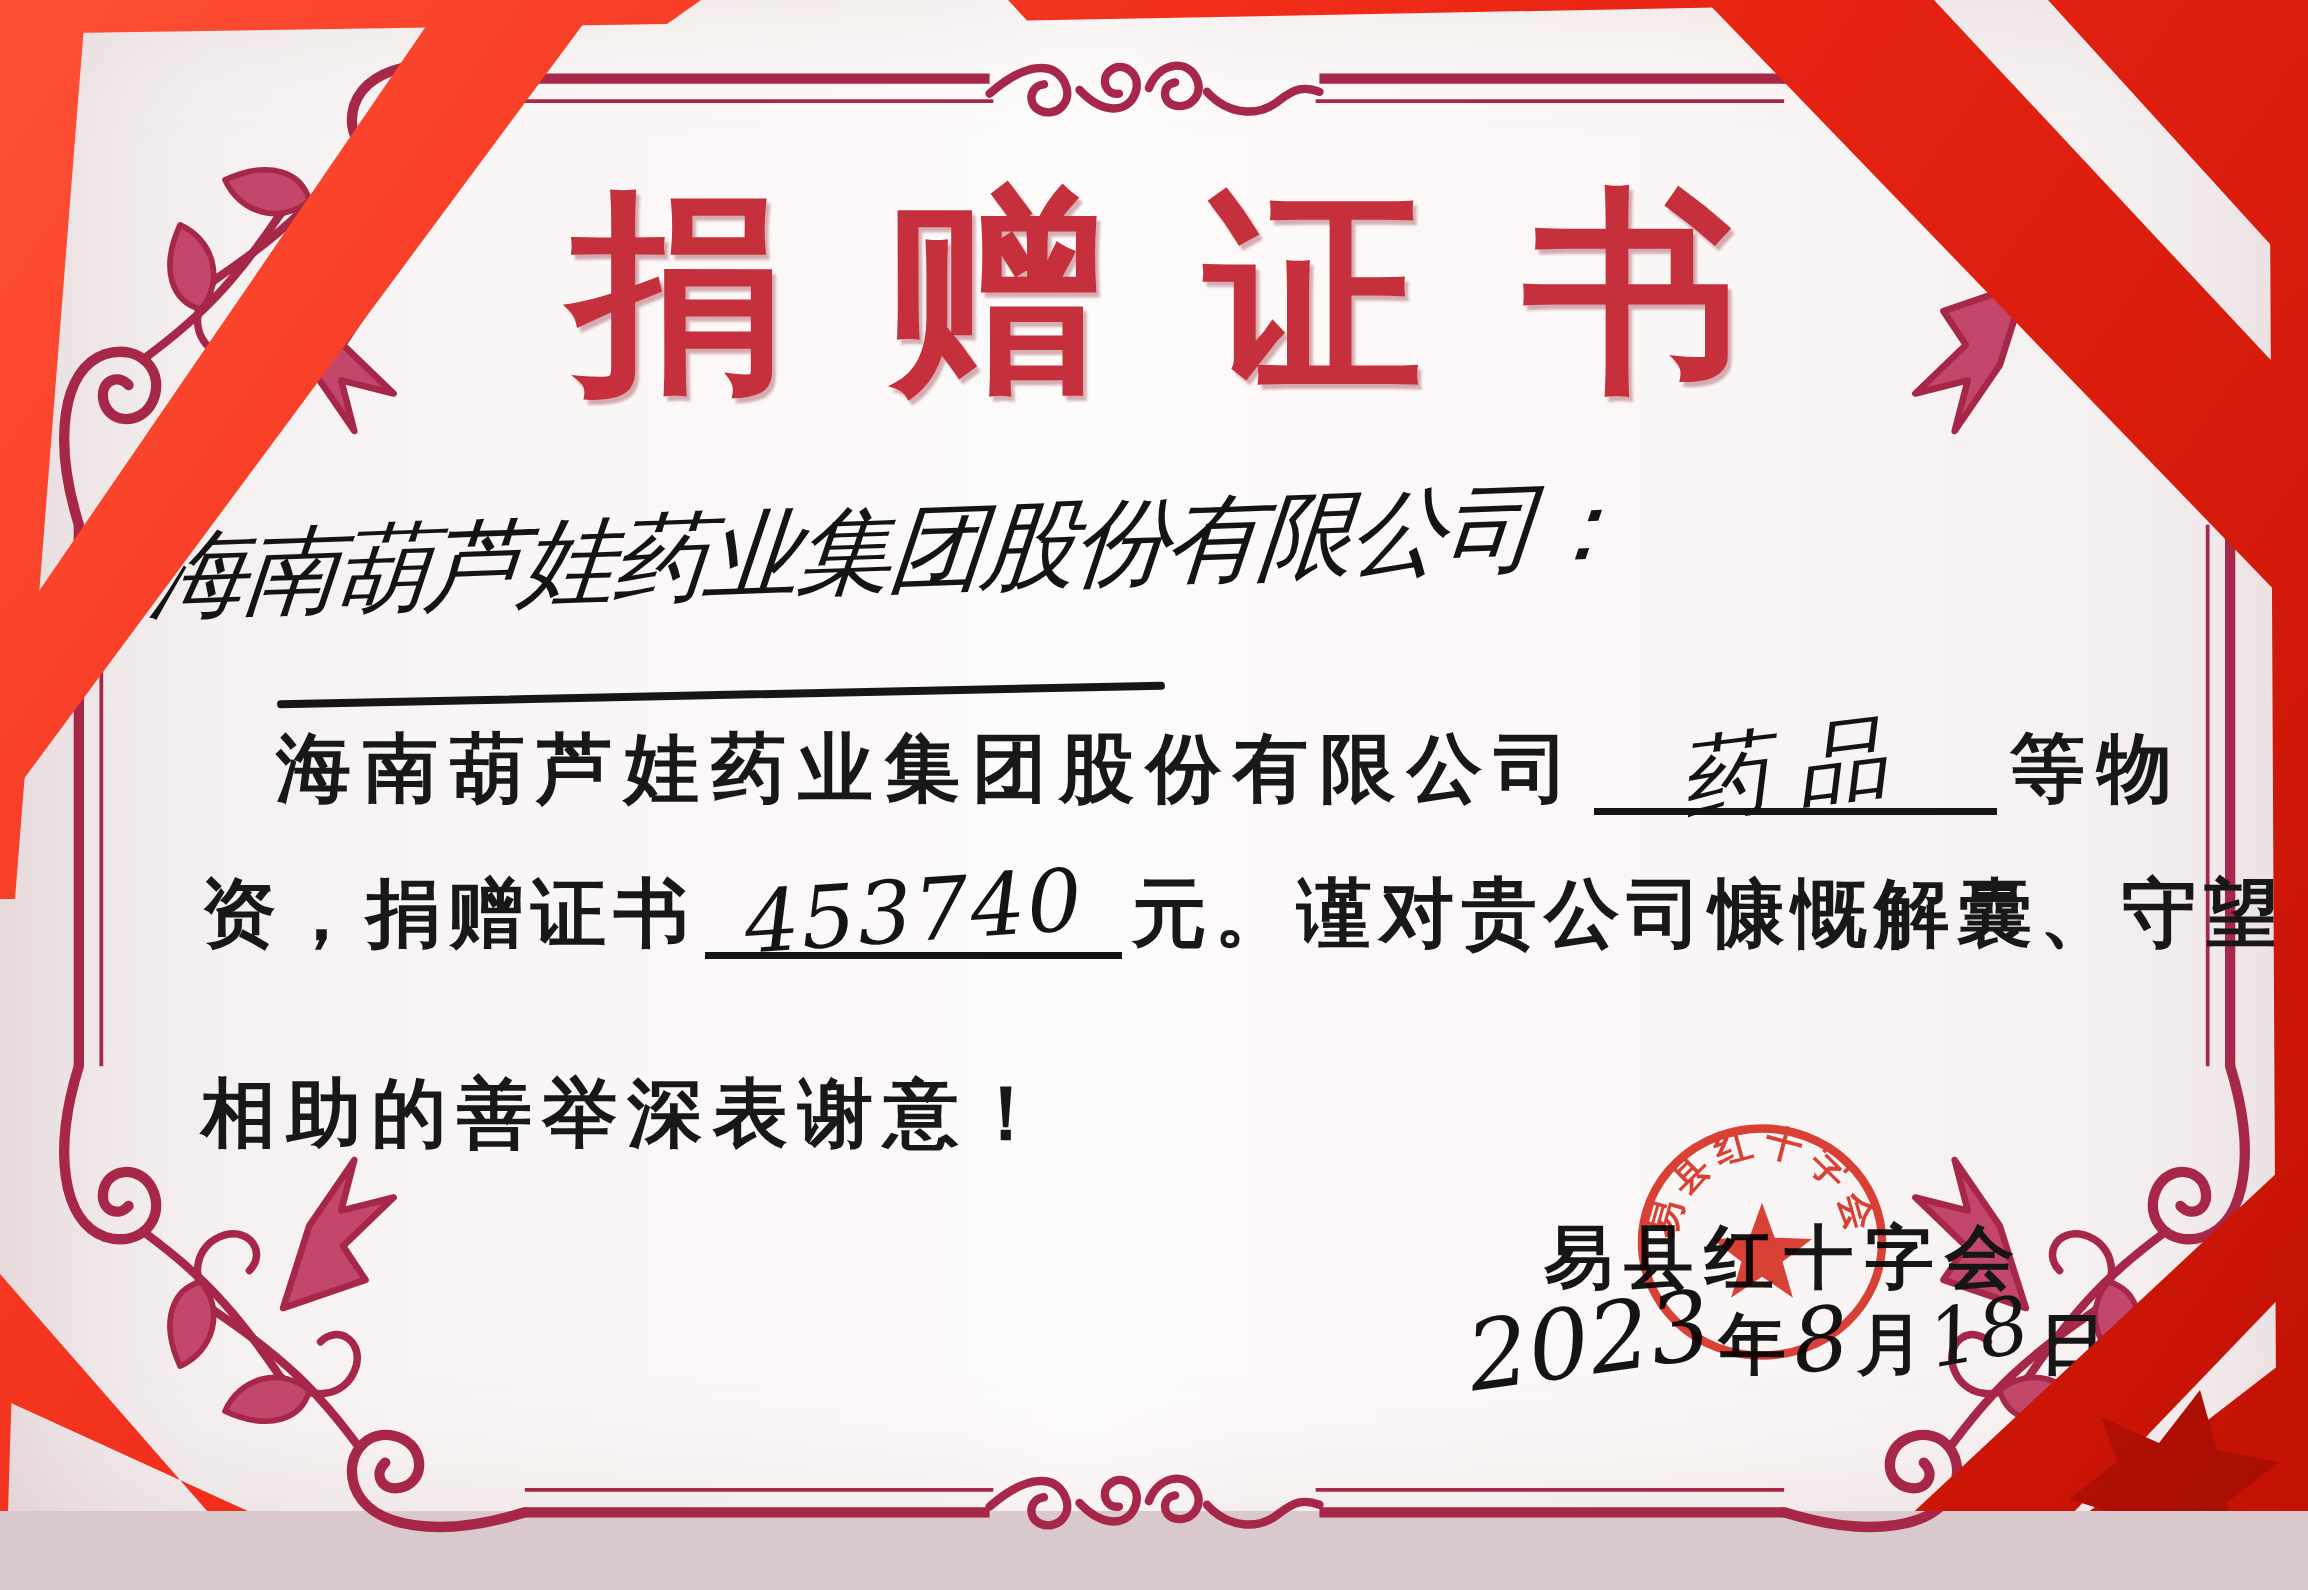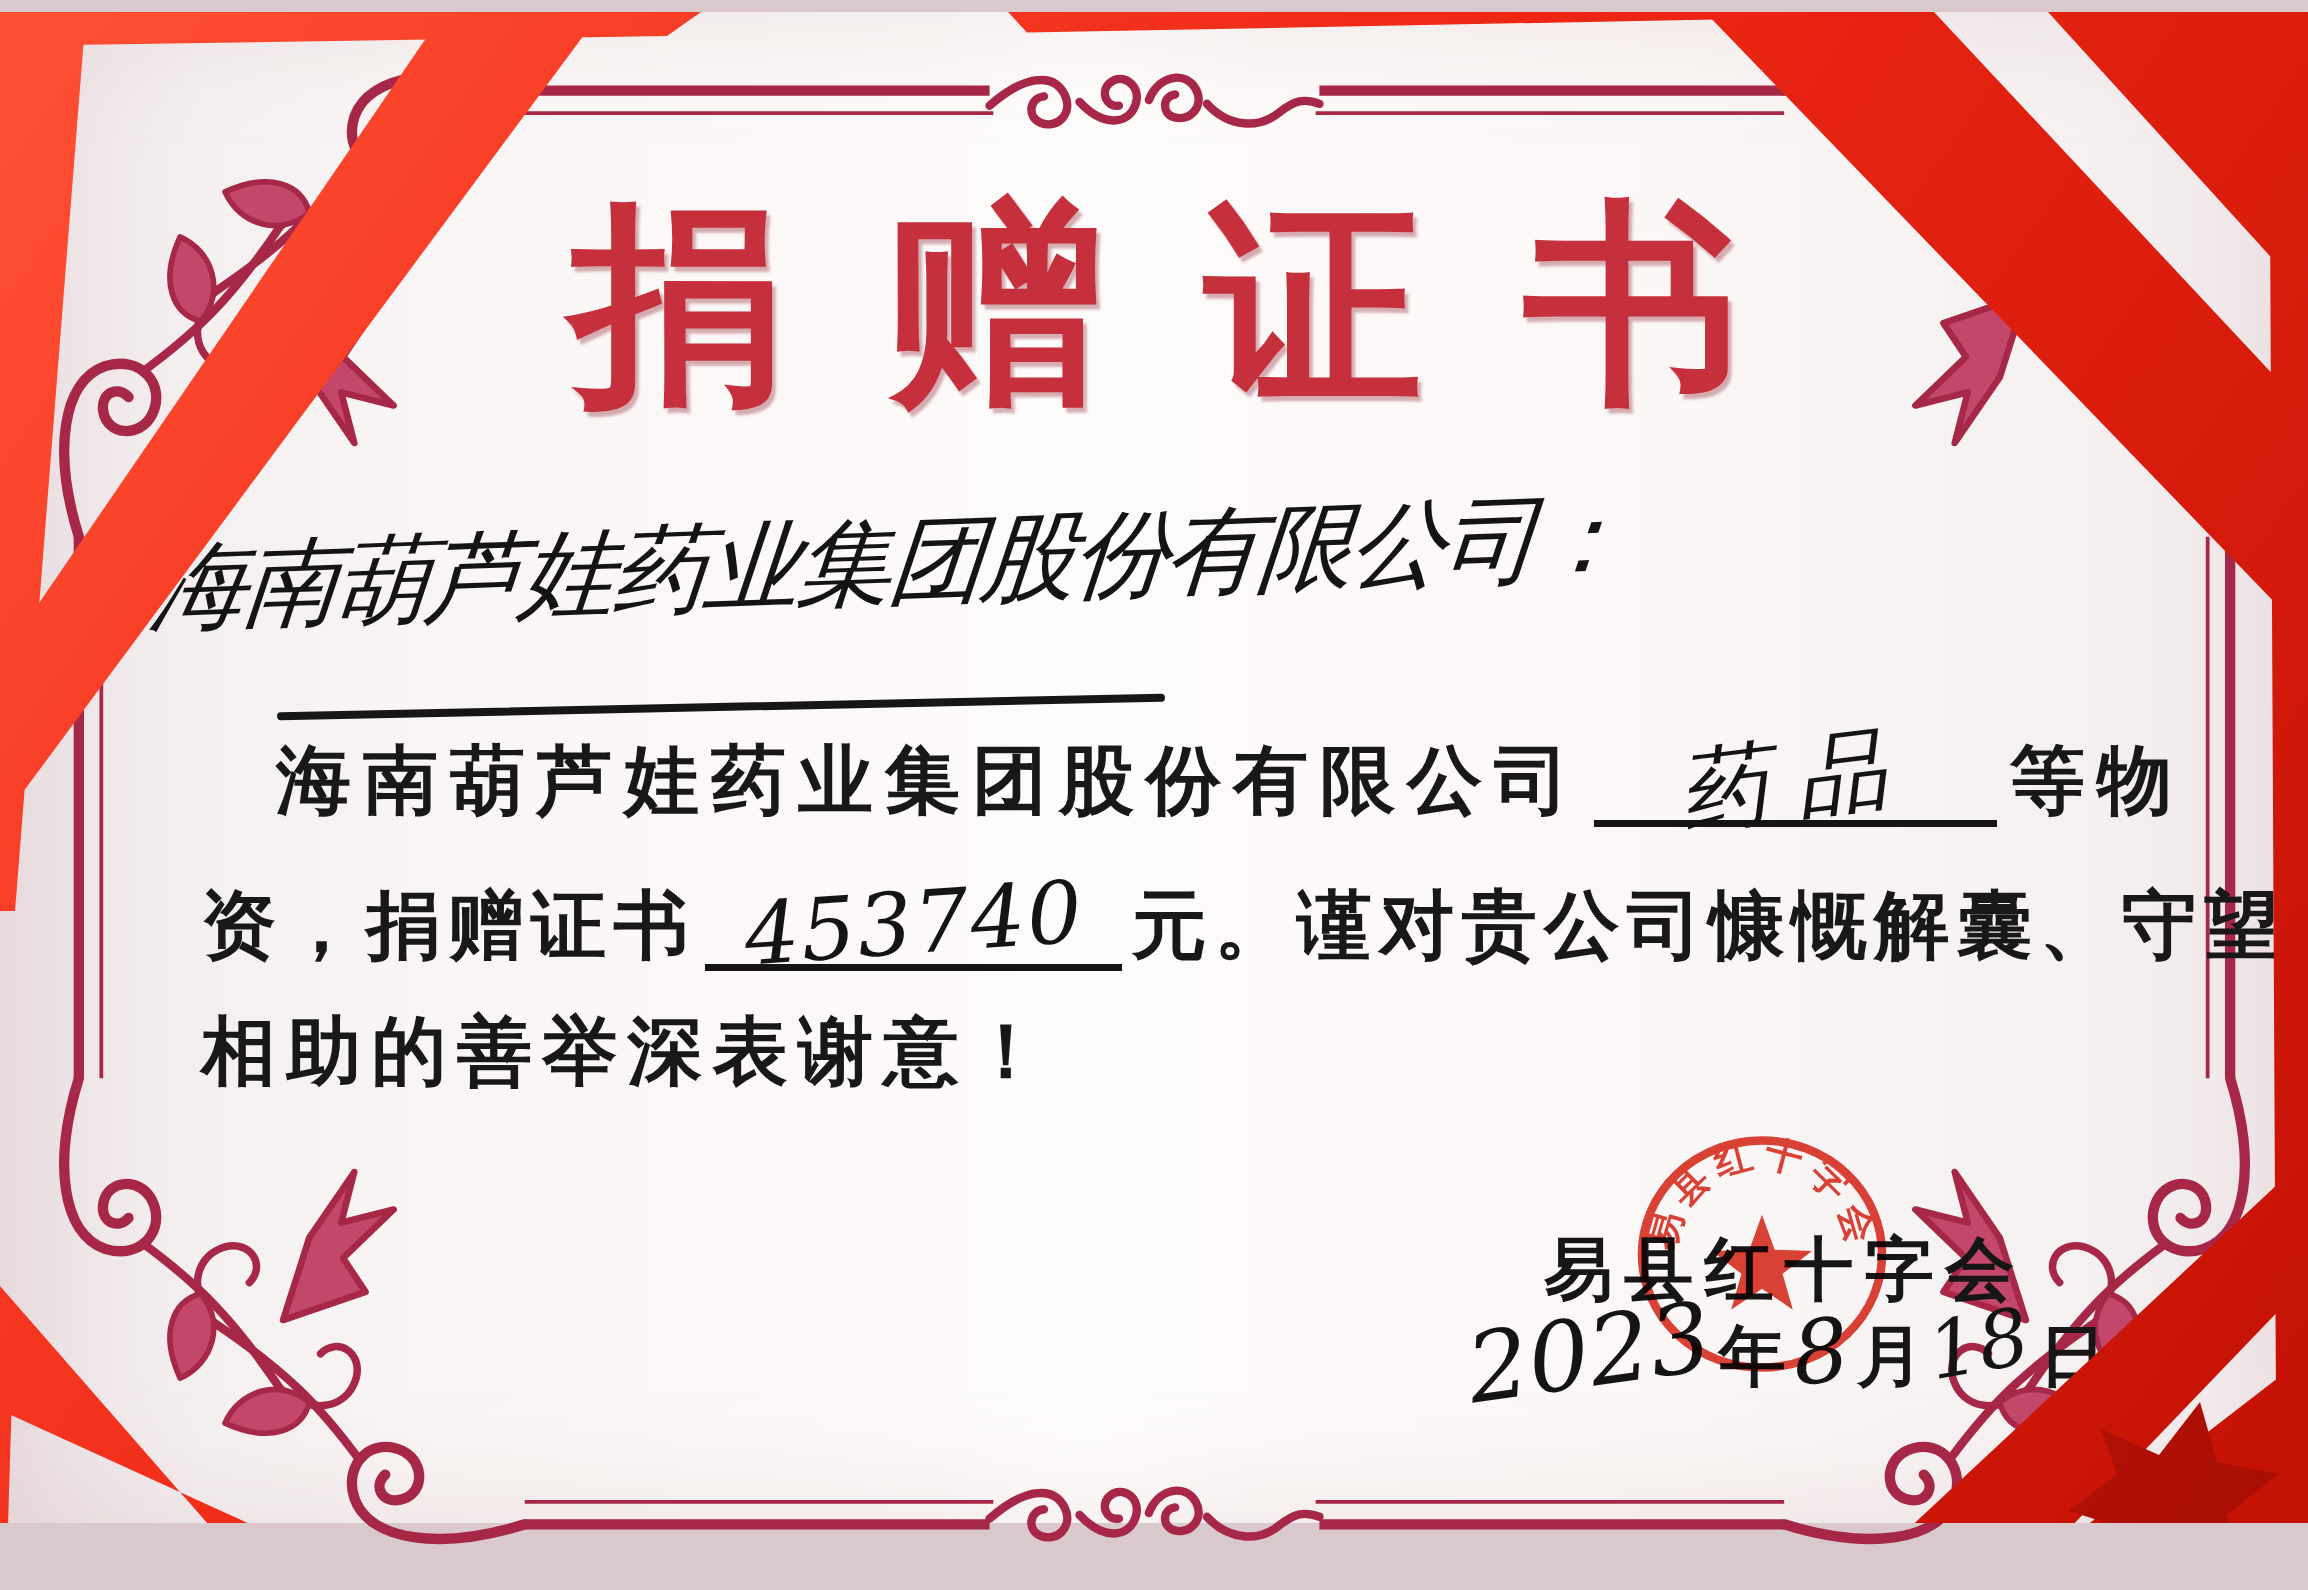--- a/index.html
+++ b/index.html
@@ -1,16 +1,16 @@
 <!DOCTYPE html>
 <html style="font-size:15px"><head>
 <meta charset="utf-8">
 <style>
   html,body{margin:0;padding:0;width:2309px;height:1591px;overflow:hidden;background:#d9c9cc;}
-  #stage{position:relative;width:2309px;height:1511px;background:linear-gradient(90deg,#f1ebec 0%,#f9f5f4 18%,#fdfbfa 46%,#fbf7f6 72%,#f3edee 100%);font-family:"Liberation Sans",sans-serif;margin-top:12px;}
+  #stage{position:relative;width:2309px;height:1511px;background:linear-gradient(90deg,#f1ebec 0%,#f9f5f4 18%,#fdfbfa 46%,#fbf7f6 72%,#f3edee 100%);font-family:"Liberation Sans",sans-serif;}
   .shade{position:absolute;inset:0;pointer-events:none;box-shadow:inset 0 0 131px rgba(188,140,152,.22);}
   .photoband{position:absolute;inset:0;pointer-events:none;background:linear-gradient(90deg,rgba(205,165,175,.14) 0,rgba(205,165,175,0) 9%,rgba(255,255,255,0) 40%,rgba(255,255,255,.25) 47%,rgba(255,255,255,0) 55%,rgba(205,165,175,0) 90%,rgba(205,165,175,.10) 100%);}
   svg text{font-family:"Liberation Sans",sans-serif;}
 
   
   #frame{position:absolute;left:0;top:0;}
 
   
   .rib{position:absolute;inset:0;background:linear-gradient(125deg,#ff5035 0%,#ee2715 45%,#c31104 100%);pointer-events:none;}
   .rib.dark{background:linear-gradient(125deg,#e82413 0%,#d01508 60%,#a80e03 100%);}
@@ -22,21 +22,21 @@
 
   
   .hand{font-family:"DejaVu Serif",serif;font-style:italic;color:#141414;}
   .recipient{position:absolute;left:157px;top:513px;font-size:96px;letter-spacing:-3.7px;white-space:nowrap;transform:rotate(-2deg) skewX(-7deg);transform-origin:left top;}
   .recipient-underline{position:absolute;left:277px;top:691px;width:888px;height:7.5px;background:#161616;transform:rotate(-1.2deg);border-radius:3.7px;}
 
   
   .bodyline{position:absolute;white-space:nowrap;font-weight:700;color:#181818;font-size:75px;}
   .l1{left:276px;top:718px;letter-spacing:12px;}
   .l2{left:201px;top:864px;letter-spacing:7.5px;}
-  .l3{left:201px;top:990px;letter-spacing:10.3px;}
+  .l3{left:201px;top:1064px;letter-spacing:10.3px;}
   .blank{display:inline-block;border-bottom:7.5px solid #151515;text-align:center;vertical-align:baseline;line-height:1;}
   .blank1{width:403px;margin:0 13px;}
   .blank2{width:417px;margin:0 9.4px;}
   .blank .hand{display:inline-block;font-weight:400;}
   .fill1{font-size:90px;transform:rotate(-7deg) translateY(3.7px);letter-spacing:28px;}
   .fill2{font-size:86px;transform:rotate(-4deg) translateY(1.9px);letter-spacing:1.9px;}
 
   
   .org{position:absolute;left:1544px;top:1212px;font-weight:700;font-size:69px;letter-spacing:11.2px;color:#161616;white-space:nowrap;}
   .dateline{position:absolute;left:1467px;top:1285px;white-space:nowrap;color:#161616;}

